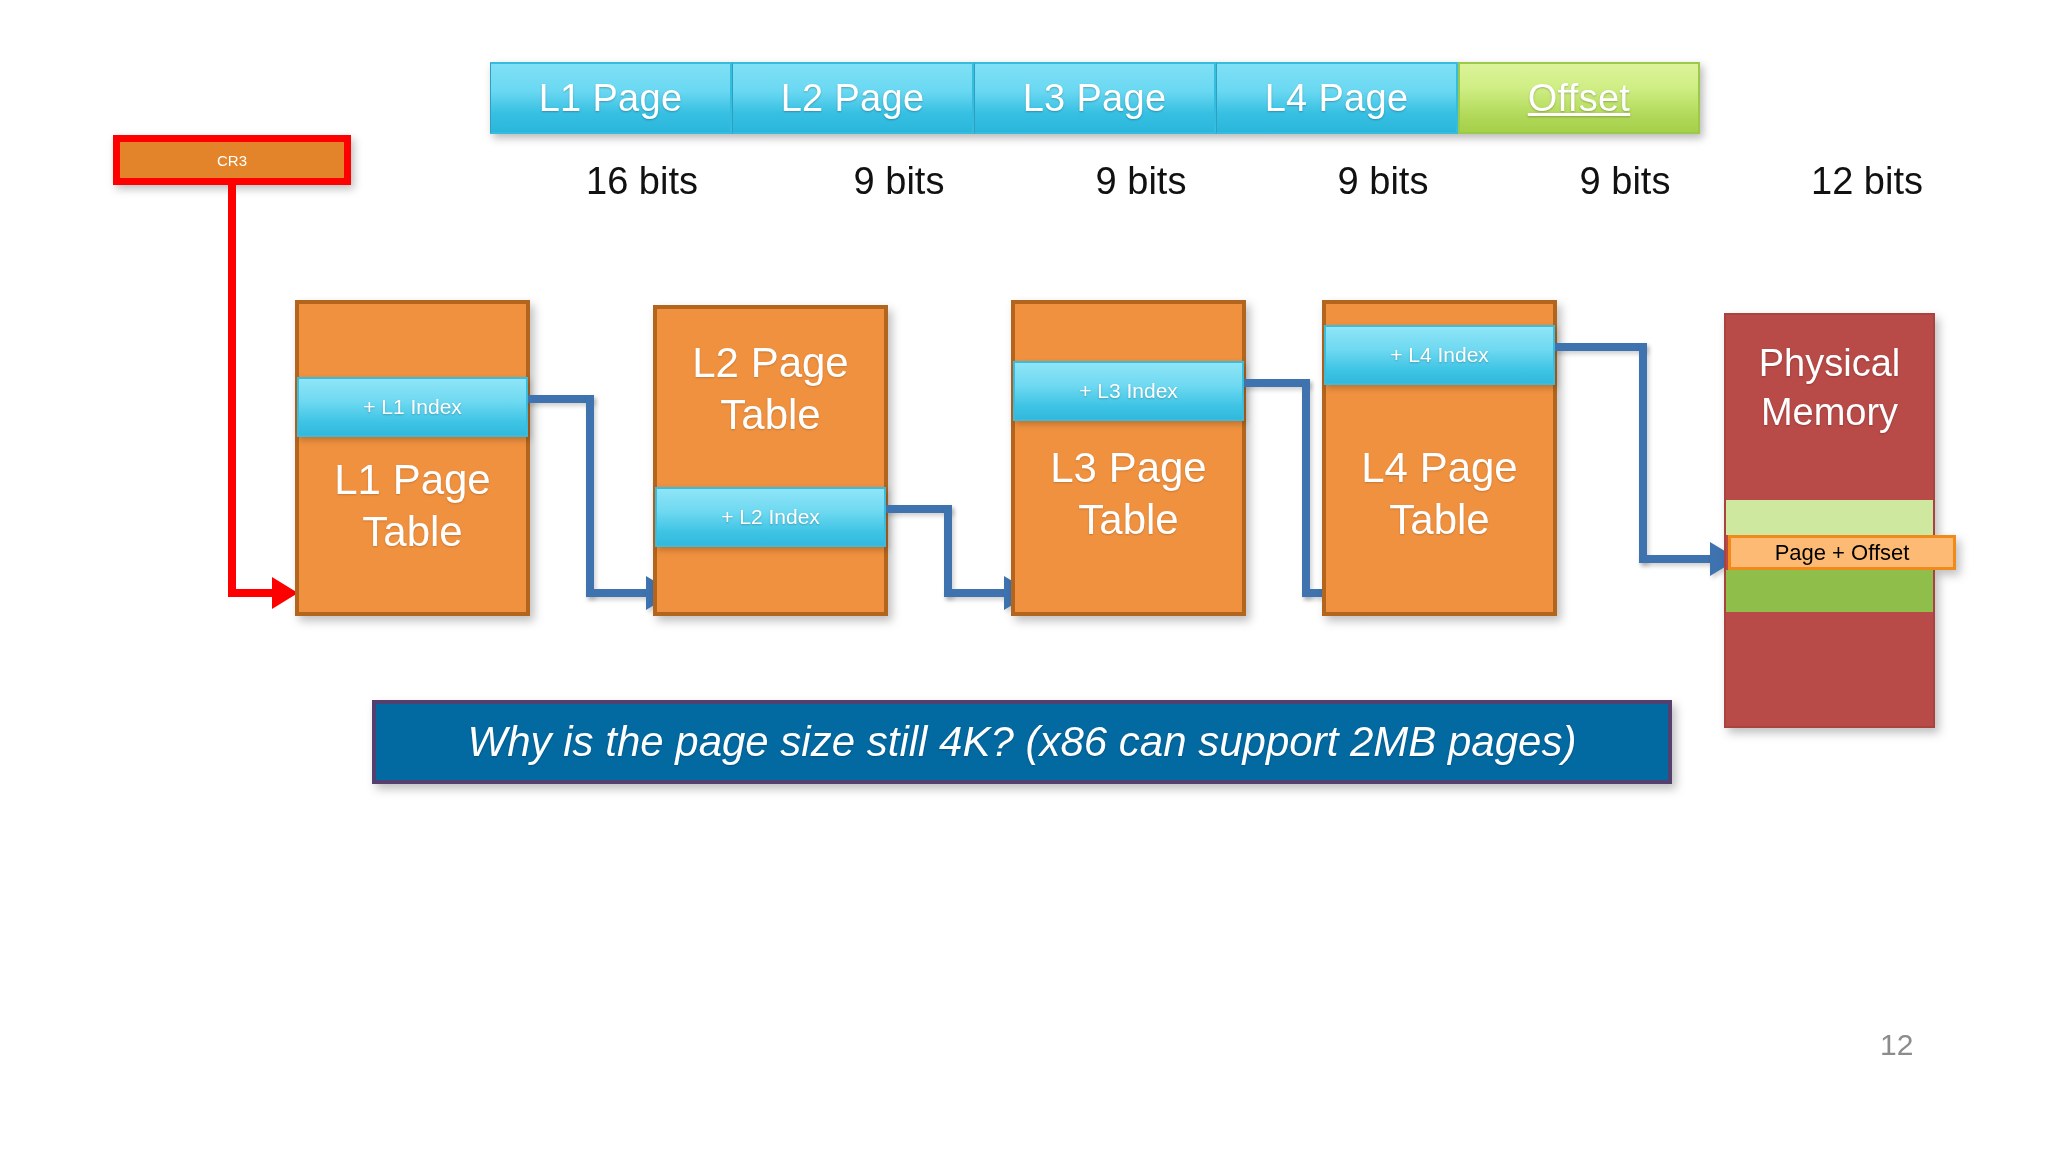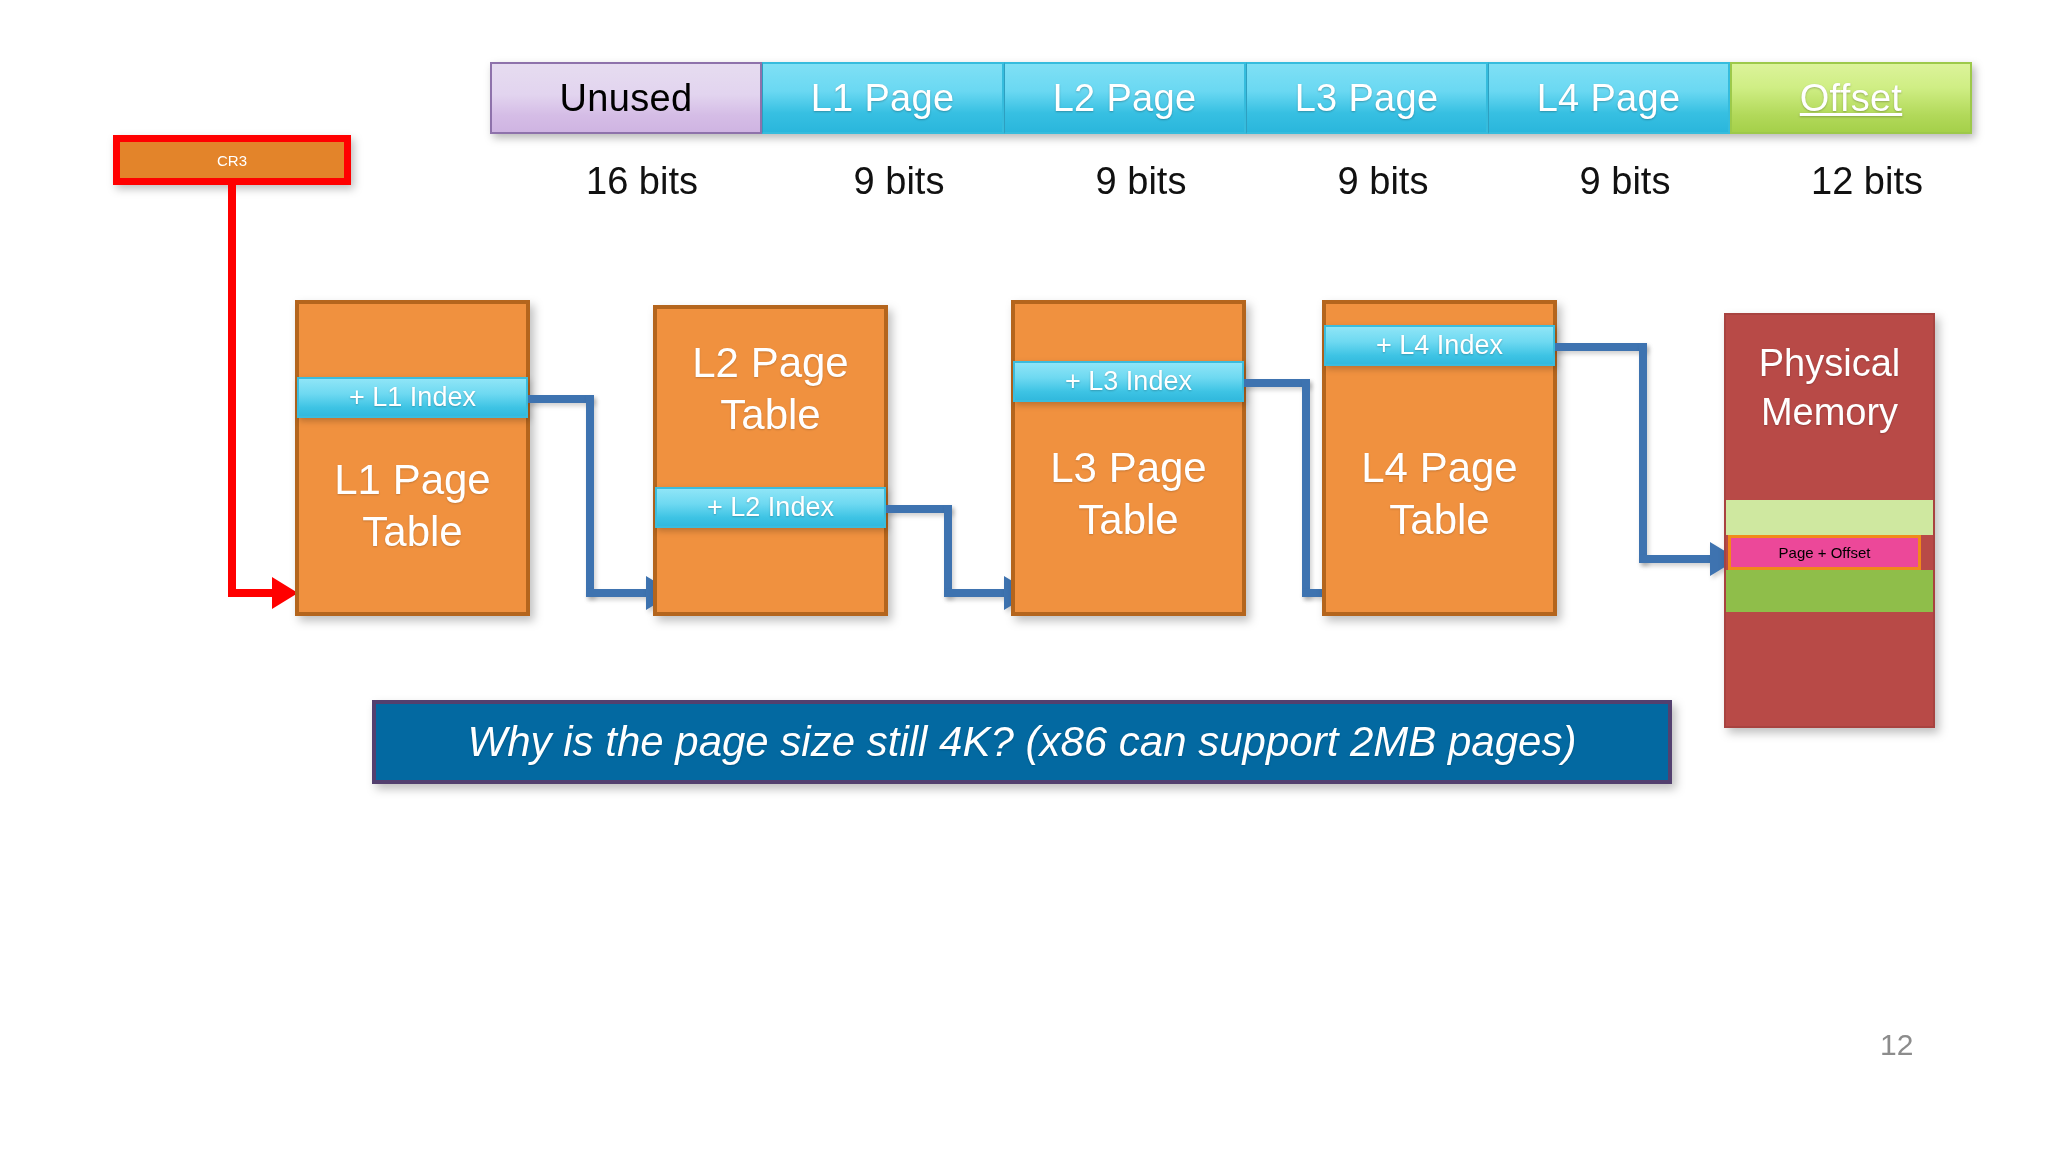--- a/index.html
+++ b/index.html
@@ -139,28 +139,28 @@
     color: #ffffff;
     font-size: 42px;
     line-height: 1.24;
     text-shadow: 0 1px 2px rgba(0,0,0,0.18);
   }
 
   
   .idx-strip {
     position: absolute;
     box-sizing: border-box;
-    height: 41px;
+    height: 60px;
     background: linear-gradient(to bottom, #8fe5f7 0%, #6ed9f1 40%, #3dc3e4 78%, #31b9dd 100%);
     border: 2px solid #3bbcdd;
     display: flex;
     align-items: center;
     justify-content: center;
     color: #ffffff;
-    font-size: 27px;
+    font-size: 21px;
     text-shadow: 0 1px 2px rgba(0,0,0,0.22);
     filter: drop-shadow(2px 3px 3px rgba(0,0,0,0.22));
   }
 
   
   .bl-seg {
     position: absolute;
     background: #3e73b0;
     filter: drop-shadow(2px 3px 2px rgba(0,0,0,0.18));
   }
@@ -200,30 +200,30 @@
     position: absolute;
     left: 0;
     width: 100%;
     box-sizing: border-box;
   }
   .band-light { background: #cfe8a0; height: 35px; }
   .band-dark  { background: #8fbe4a; height: 42px; }
   #page-offset-box {
     position: absolute;
     left: 2px;
-    width: 193px;
+    width: 228px;
     height: 35px;
     box-sizing: border-box;
-    background: #ec4899;
+    background: #fdba74;
     border: 3px solid #f08a1a;
     display: flex;
     align-items: center;
     justify-content: center;
     color: #000000;
-    font-size: 15px;
+    font-size: 22px;
   }
 
   
   #question-banner {
     position: absolute;
     left: 372px;
     top: 700px;
     width: 1300px;
     height: 84px;
     box-sizing: border-box;
@@ -247,21 +247,20 @@
     font-size: 30px;
     color: #8c8c8c;
   }
 </style>
 </head>
 <body>
 
 <div id="slide">
 
   <div id="addr-bar">
-    <div class="addr-cell unused">Unused</div>
     <div class="addr-cell blue">L1 Page</div>
     <div class="addr-cell blue">L2 Page</div>
     <div class="addr-cell blue">L3 Page</div>
     <div class="addr-cell blue">L4 Page</div>
     <div class="addr-cell green">Offset</div>
   </div>
 
   <div id="bits-row">
     <div class="bits-label w-unused">16 bits</div>
     <div class="bits-label w-std">9 bits</div>

